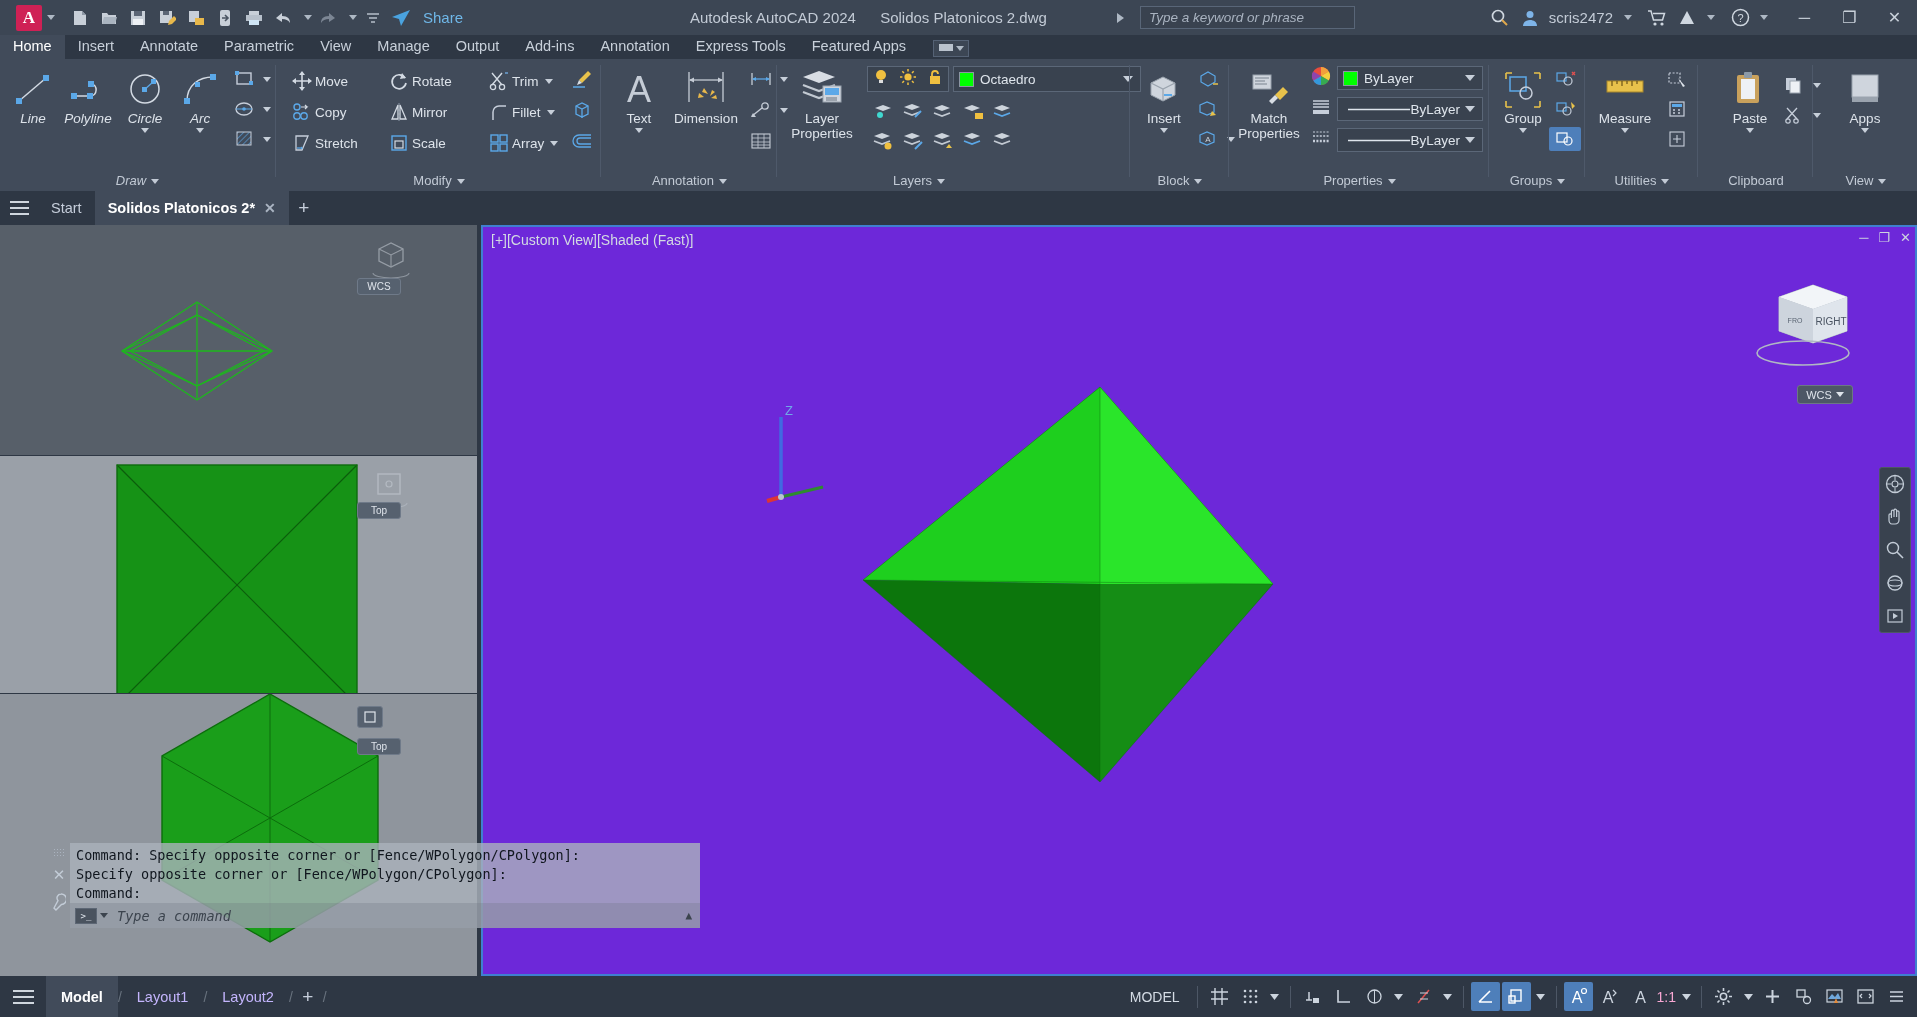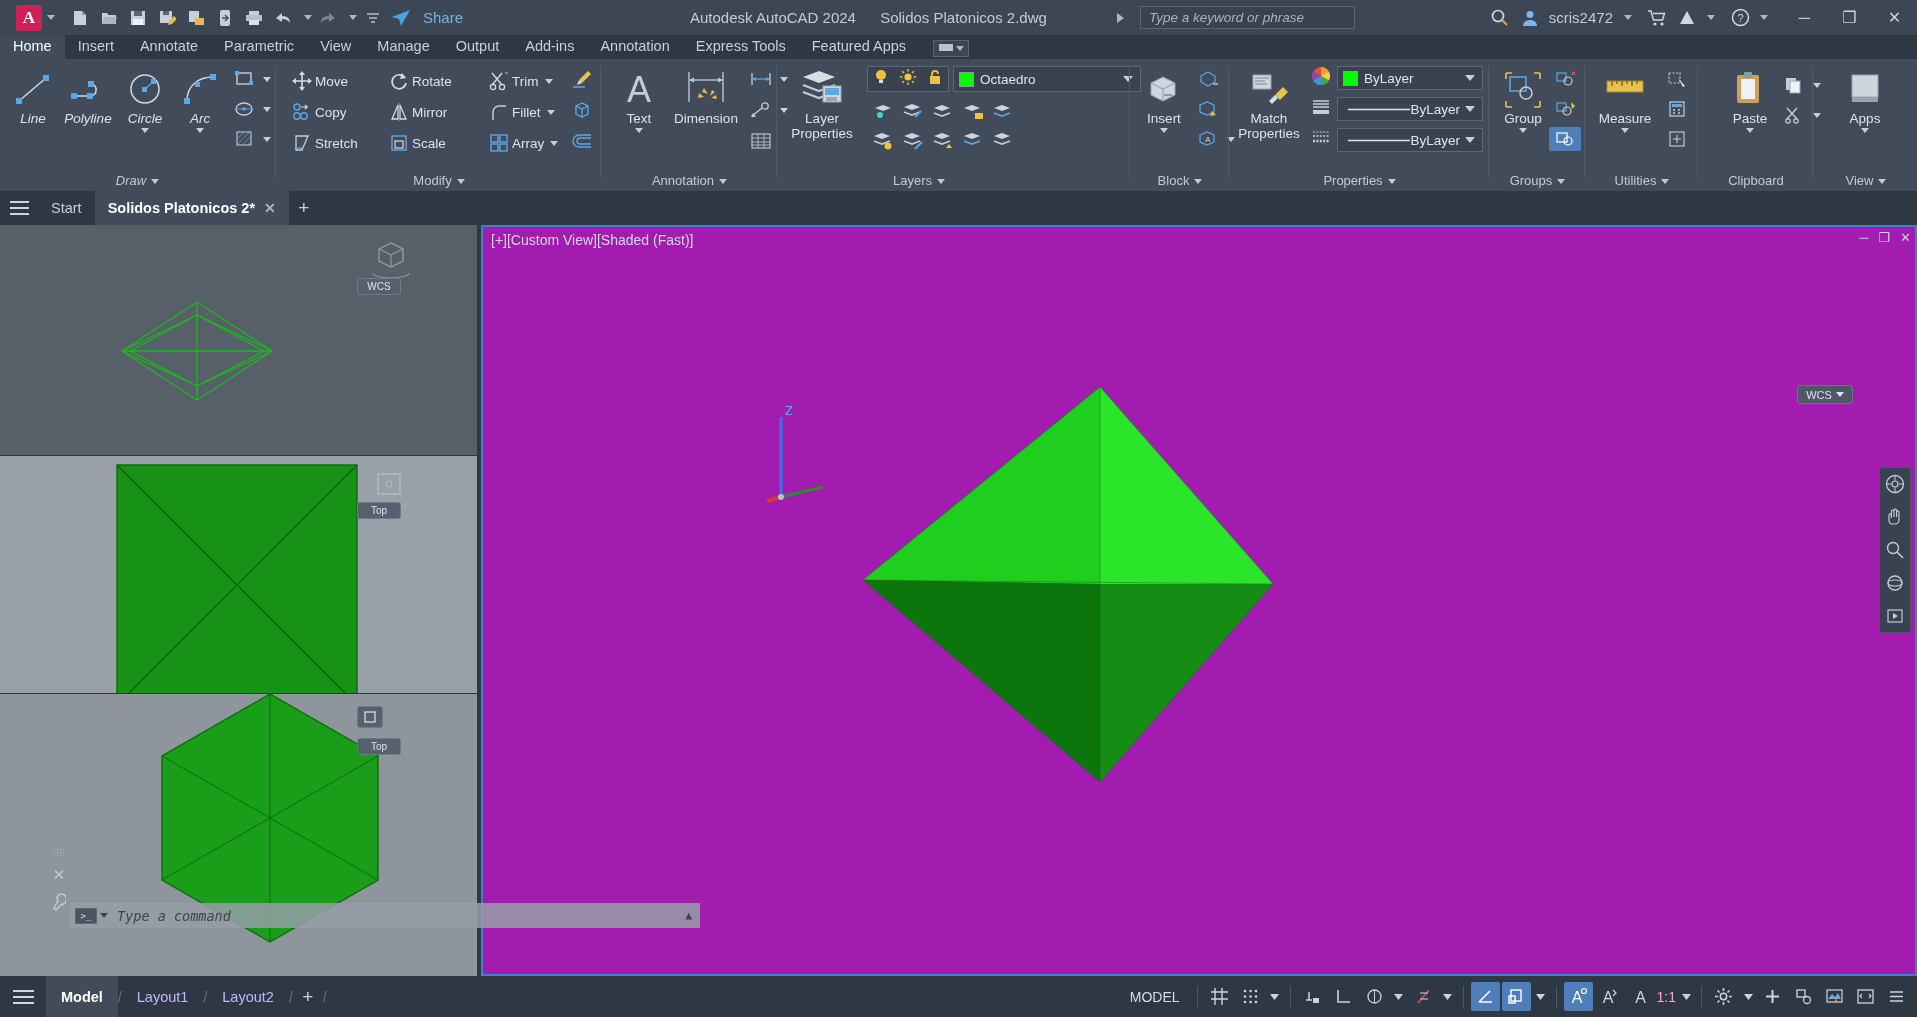--- a/index.html
+++ b/index.html
@@ -125,21 +125,21 @@
   .viewcube-mini {
     position:absolute; width:52px;height:52px; opacity:0.55;
   }
   .nav-pill {
     position:absolute; width:44px;height:17px;background:#56616f;border:1px solid #6f7a89;
     border-radius:3px; font-size:10px;color:#dfe4eb;display:flex;align-items:center;justify-content:center;
   }
 
   .vp-main {
     position:absolute; left:481px; top:225px; width:1436px; height:751px;
-    background:#a21caf; border:2px solid #3f7fd0;
+    background:#6d28d9; border:2px solid #3f7fd0;
   }
   .vp-main-label { position:absolute; left:8px; top:5px; font-size:14px; color:#d3dae2; }
   .vp-win-btns { position:absolute; right:4px; top:3px; display:flex; gap:10px; color:#cdd5de; font-size:13px; }
 
   
   .viewcube { position:absolute; right:52px; top:40px; width:120px; height:110px; }
   .wcs-pill {
     position:absolute; right:62px; top:158px; width:56px;height:19px;
     background:#4d5766;border:1px solid #6c7786;border-radius:3px;
     font-size:11px;color:#dfe4eb;display:flex;align-items:center;justify-content:center; gap:4px;
@@ -1109,20 +1109,34 @@
     </svg>
 
     <svg width="120" height="130" style="position:absolute;left:282px;top:170px">
       <path d="M16 100 L16 20" stroke="#4169e1" stroke-width="3.5"></path>
       <text x="20" y="18" font-size="13" fill="#6fa8e8" font-family="Liberation Sans">Z</text>
       <path d="M16 100 L58 90" stroke="#2e8b2e" stroke-width="3"></path>
       <path d="M16 100 L2 104" stroke="#dc3535" stroke-width="4"></path>
       <circle cx="16" cy="100" r="3" fill="#b9c3cf"></circle>
     </svg>
 
+    <div class="viewcube">
+      <svg width="120" height="110" viewBox="0 0 120 110">
+        <path d="M36 30 L70 18 L104 30 L104 64 L70 76 L36 64 Z" fill="#e4e9ef" stroke="#aeb6c0" stroke-width="1"></path>
+        <path d="M36 30 L70 42 L104 30" fill="none" stroke="#aeb6c0" stroke-width="1"></path>
+        <path d="M70 42 L70 76" fill="none" stroke="#aeb6c0" stroke-width="1"></path>
+        <path d="M36 30 L70 18 L104 30 L70 42 Z" fill="#f2f5f8"></path>
+        <path d="M70 42 L104 30 L104 64 L70 76 Z" fill="#dfe5ec"></path>
+        <path d="M36 30 L70 42 L70 76 L36 64 Z" fill="#cdd4dd"></path>
+        <text x="88" y="58" font-size="10" fill="#4a5462" text-anchor="middle" font-family="Liberation Sans">RIGHT</text>
+        <text x="52" y="56" font-size="7" fill="#5a6472" text-anchor="middle" font-family="Liberation Sans">FRO</text>
+        <path d="M14 86a46 12 0 0 0 92 0" stroke="#b0b8c3" stroke-width="1.6" fill="none"></path>
+        <path d="M14 86a46 12 0 0 1 92 0" stroke="#b0b8c3" stroke-width="1.6" fill="none"></path>
+      </svg>
+    </div>
     <div class="wcs-pill">
       <span>WCS</span>
       <span style="width:0;height:0;border-left:4px solid transparent;border-right:4px solid transparent;border-top:5px solid #dfe4eb;"></span>
     </div>
 
     <div class="navbar-strip">
       <span class="nb">
         <svg width="20" height="20" viewBox="0 0 20 20">
             <circle cx="10" cy="10" r="8.5" fill="none" stroke="#c3ccd7" stroke-width="1.3"></circle>
             <circle cx="10" cy="10" r="3" fill="none" stroke="#c3ccd7" stroke-width="1.1"></circle>
@@ -1158,20 +1172,23 @@
   <div class="cmdwin">
     <div class="cmd-grip">
       <div class="grip-dots"></div>
       <span style="color:#c3ccd7;font-size:15px;">✕</span>
       <span>
         <svg width="14" height="18" viewBox="0 0 14 18">
             <path d="M9 1a4 4 0 0 0-3 6.6L2 15l2 2 5.5-5.5A4 4 0 1 0 9 1z" fill="none" stroke="#c3ccd7" stroke-width="1.4"></path>
           </svg>
       </span>
     </div>
+    <div class="cmd-hist"><span>Command: Specify opposite corner or [Fence/WPolygon/CPolygon]:</span>
+<span>Specify opposite corner or [Fence/WPolygon/CPolygon]:</span>
+<span>Command:</span></div>
     <div class="cmd-input">
       <span class="cmd-prompt-ic">&gt;_</span>
       <span style="width:0;height:0;border-left:4px solid transparent;border-right:4px solid transparent;border-top:5px solid #3c444e;margin-left:3px"></span>
       <span class="cmd-placeholder">Type a command</span>
       <span style="position:absolute;right:8px;color:#3c444e;font-size:11px;">▲</span>
     </div>
   </div>
 
   <div class="statusbar">
     <div class="sb-hamb">

